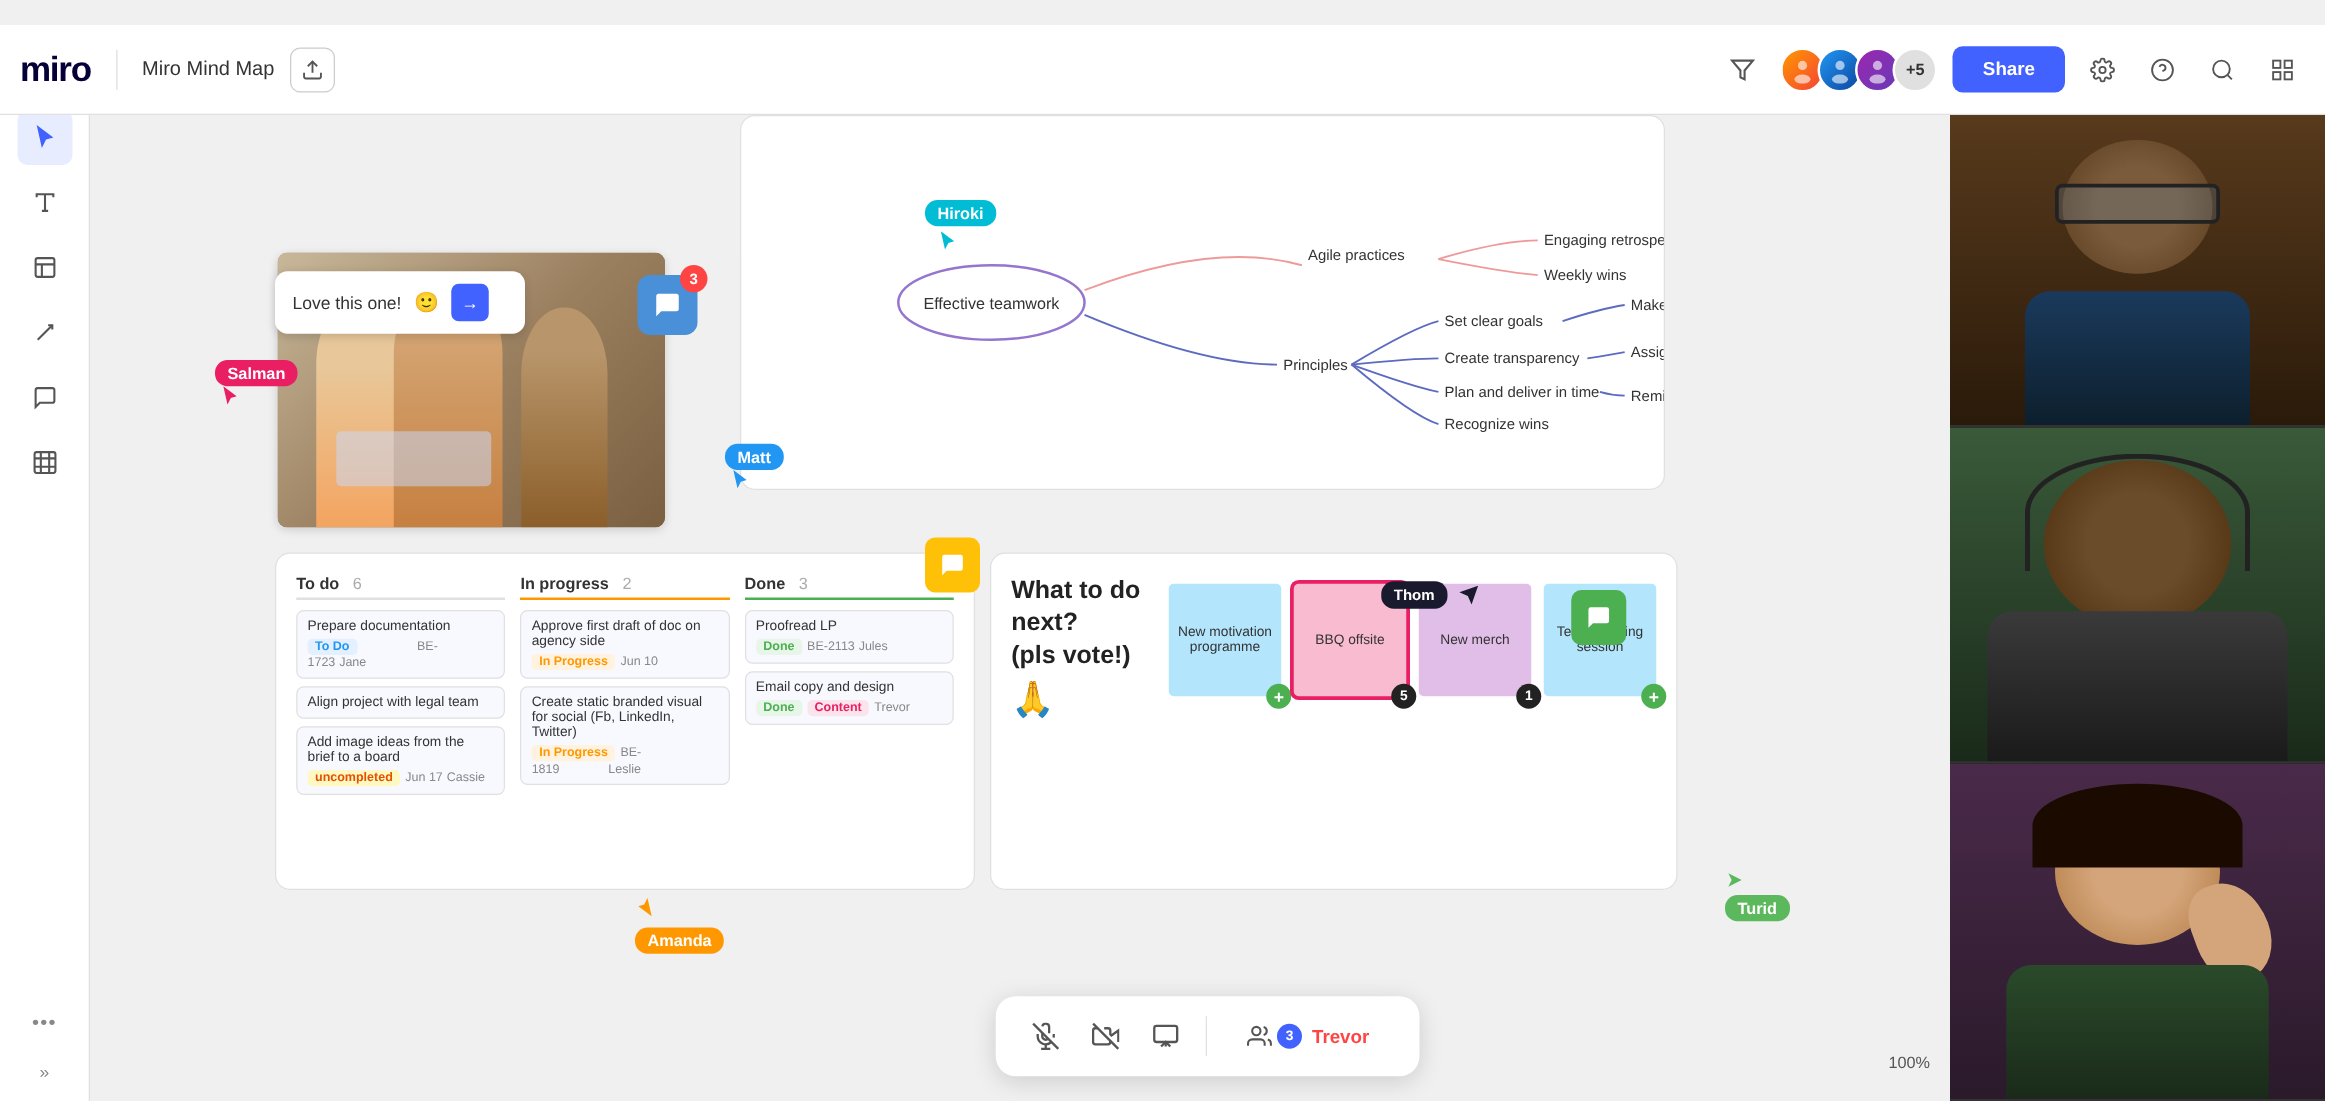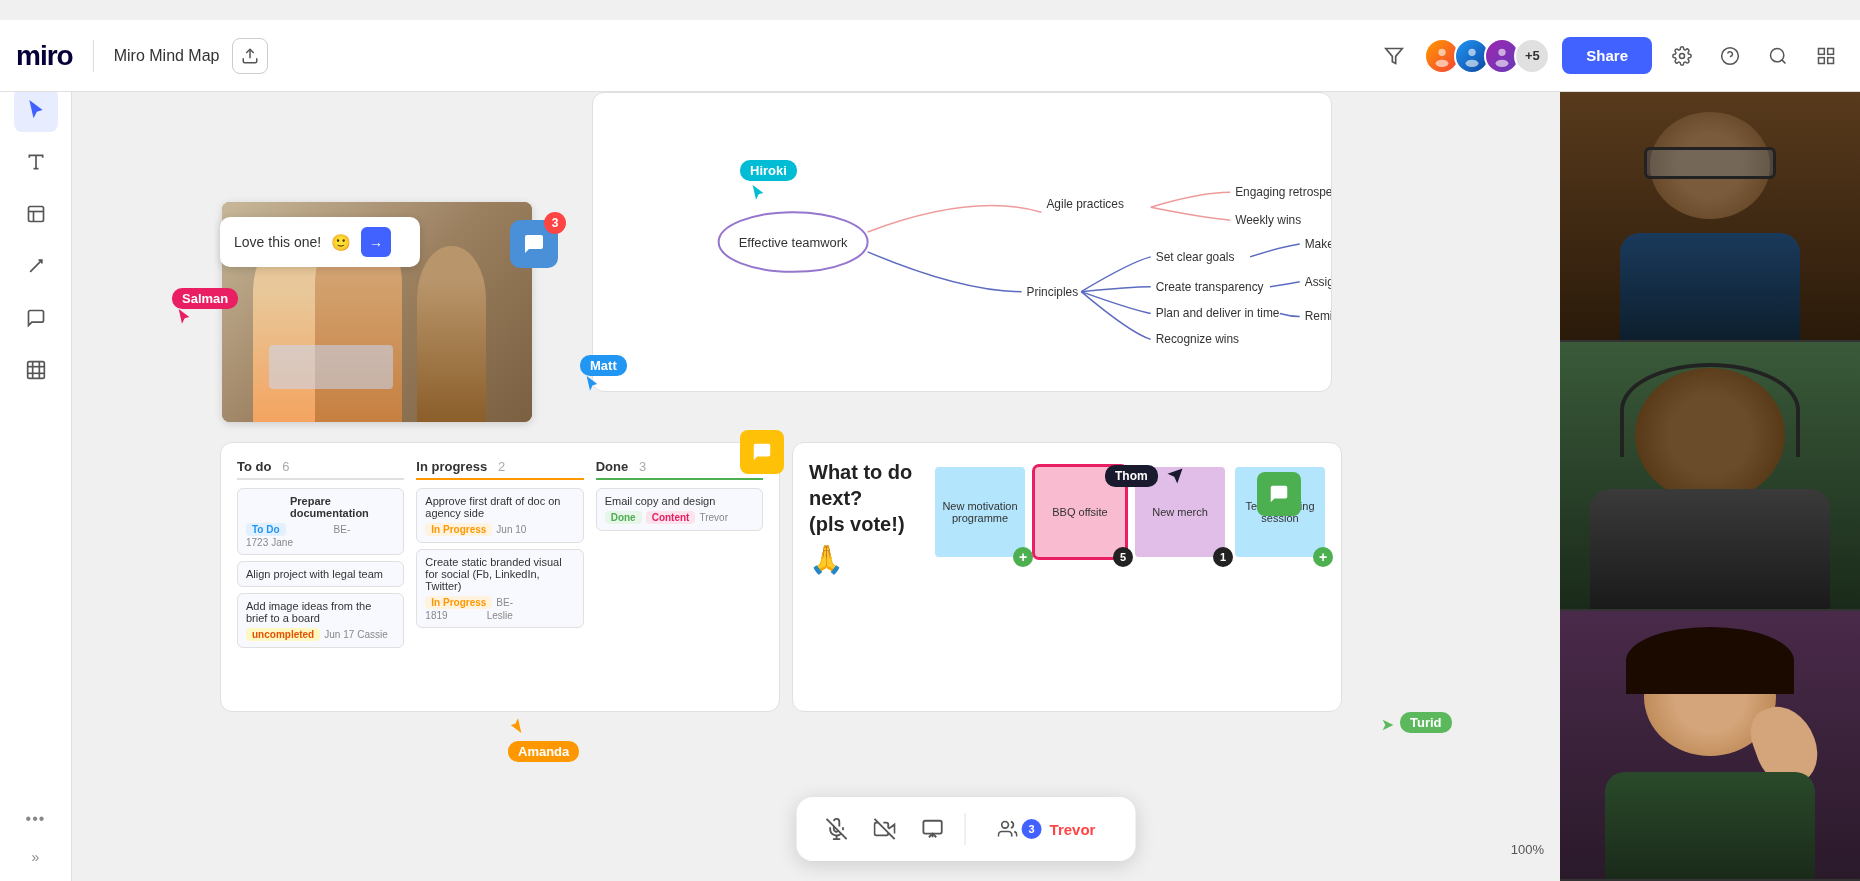--- a/index.html
+++ b/index.html
@@ -299,21 +299,21 @@
 
   <div class="kanban-area" style="position:absolute;top:370px;left:148px;width:560px;height:270px;">
     <div class="kanban-cols" style="height:100%;">
 
       <div class="kanban-col">
         <div class="kanban-col-header">
           <span>To do</span>&nbsp;&nbsp;
           <span style="color:#aaa;font-weight:400;">6</span>
         </div>
         <div class="kanban-card">
-          <div style="margin-bottom:4px;font-weight:700;margin-left:44px;">Prepare documentation</div>
+          <div style="margin-bottom:4px;font-weight:400;">Prepare documentation</div>
           <div><span class="kanban-tag tag-todo">To Do</span><span style="font-size:10px;color:#888;padding-left:44px;">BE-1723</span>&nbsp;<span style="font-size:10px;color:#888;">Jane</span></div>
         </div>
         <div class="kanban-card">
           <div style="font-weight:500;">Align project with legal team</div>
         </div>
         <div class="kanban-card">
           <div style="margin-bottom:4px;font-weight:500;">Add image ideas from the brief to a board</div>
           <div><span class="kanban-tag" style="background:#fef9c3;color:#e65100;">uncompleted</span><span style="font-size:10px;color:#888;">Jun 17</span>&nbsp;<span style="font-size:10px;color:#888;">Cassie</span></div>
         </div>
       </div>
@@ -330,20 +330,24 @@
         <div class="kanban-card">
           <div style="margin-bottom:4px;font-weight:500;">Create static branded visual for social (Fb, LinkedIn, Twitter)</div>
           <div><span class="kanban-tag tag-inprogress">In Progress</span><span style="font-size:10px;color:#888;">BE-1819</span>&nbsp;<span style="font-size:10px;color:#888;margin-left:36px;">Leslie</span></div>
         </div>
       </div>
 
       <div class="kanban-col">
         <div class="kanban-col-header done">
           <span>Done</span>&nbsp;&nbsp;
           <span style="color:#aaa;font-weight:400;">3</span>
+        </div>
+        <div class="kanban-card">
+          <div style="margin-bottom:4px;font-weight:500;">Proofread LP</div>
+          <div><span class="kanban-tag tag-done">Done</span><span style="font-size:10px;color:#888;">BE-2113</span>&nbsp;<span style="font-size:10px;color:#888;">Jules</span></div>
         </div>
         <div class="kanban-card">
           <div style="margin-bottom:4px;font-weight:500;">Email copy and design</div>
           <div><span class="kanban-tag tag-done">Done</span><span class="kanban-tag tag-content">Content</span><span style="font-size:10px;color:#888;">Trevor</span></div>
         </div>
       </div>
     </div>
   </div>
 
   <div class="yellow-msg" style="top:358px;left:668px;">
@@ -420,21 +424,21 @@
   </div>
 
   <div style="position:absolute;top:393px;left:1033px;display:flex;align-items:center;gap:8px;">
     <div style="background:#1a1a2e;color:#fff;padding:4px 10px;border-radius:10px;font-size:12px;font-weight:600;">Thom</div>
     <svg width="18" height="18" viewBox="0 0 24 24" fill="#1a1a2e">
         <path d="M22 2L11 13"></path>
         <path d="M22 2L15 22 11 13 2 9z" fill="#1a1a2e"></path>
       </svg>
   </div>
 
-  <div style="position:absolute;top:640px;left:1308px;display:flex;align-items:flex-end;gap:4px;">
+  <div style="position:absolute;top:624px;left:1308px;display:flex;align-items:flex-start;gap:4px;flex-direction:column;">
     <svg width="16" height="16" viewBox="0 0 24 24" fill="#5cb85c">
         <path d="M20 12L4 4l4 8-4 8z"></path>
       </svg>
     <div style="background:#5cb85c;color:#fff;padding:3px 10px;border-radius:10px;font-size:13px;font-weight:600;">Turid</div>
   </div>
 
 </div>
 
 <div id="video-panel">
 

